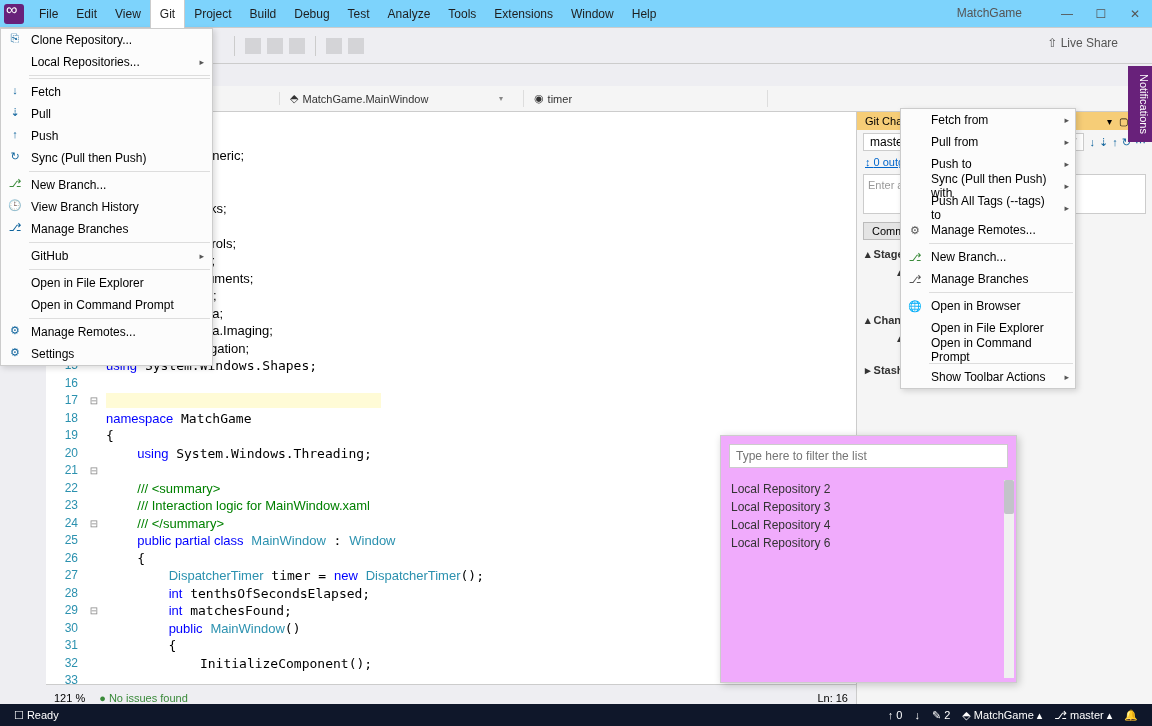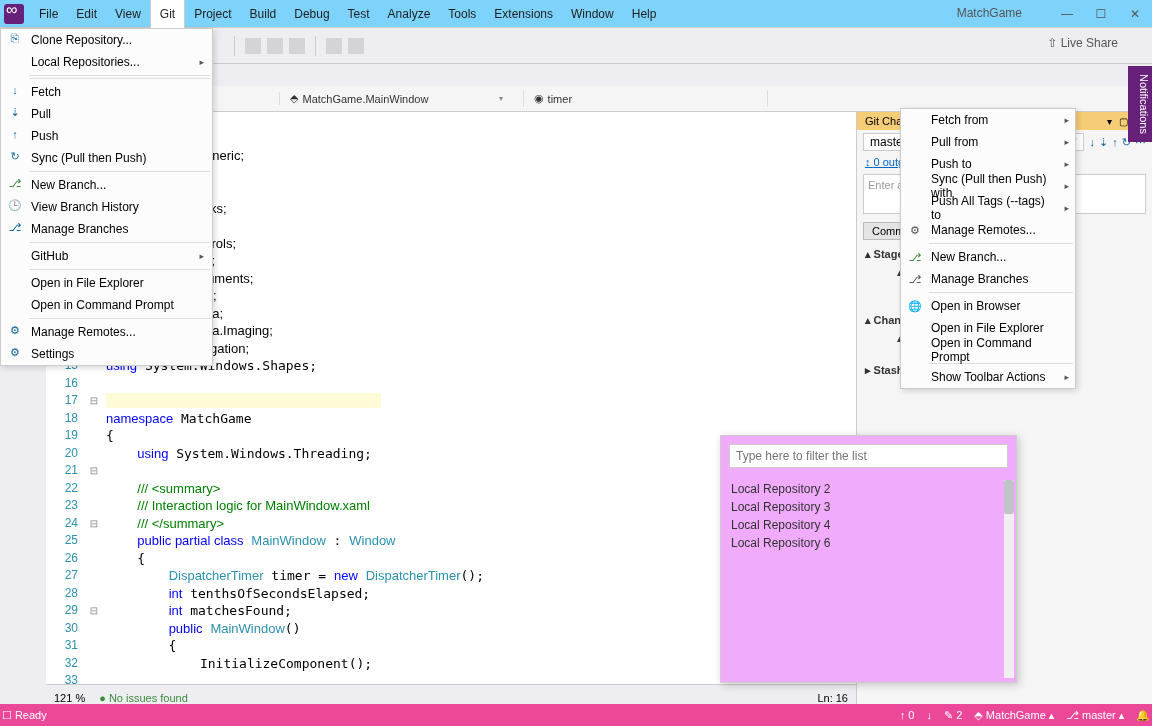--- a/index.html
+++ b/index.html
@@ -79,21 +79,21 @@
     .repo-list div { padding: 0; cursor: pointer; }
     .repo-scroll { position: absolute; right: 2px; top: 44px; width: 10px; bottom: 4px; background: #f0f0f0; }
     .repo-scroll::before { content: ""; position: absolute; top: 0; left: 0; right: 0; height: 34px; background: #c2c3c9; border-radius: 2px; }
 
     
     .notif-tab { position: absolute; right: 0; top: 66px; width: 24px; writing-mode: vertical-rl; background: #68217a; color: #fff; font-size: 11px; padding: 8px 2px; }
 
     
     .editor-status { position: absolute; left: 46px; right: 296px; bottom: 22px; height: 20px; background: #eeeef2; border-top: 1px solid #ccc; display: flex; font-size: 11px; padding: 7px 8px; gap: 14px; }
     .editor-status .issues { color: #3a8a3a; }
-    .bottom-status { position: absolute; left: 0; right: 0; bottom: 0; height: 22px; background: #ec4899; color: #fff; display: flex; align-items: center; font-size: 11px; padding: 0 2px; }
+    .bottom-status { position: absolute; left: 0; right: 0; bottom: 0; height: 22px; background: #0f172a; color: #fff; display: flex; align-items: center; font-size: 11px; padding: 0 14px; }
     .bottom-status .left { flex: 1; }
     .bottom-status .right { display: flex; gap: 12px; align-items: center; }
     .bottom-status .right span { cursor: pointer; }
   </style>
 </head>
 <body>
 
 <div class="top-bar">
   <div class="vs-logo"></div>
   <div class="menu-item">File</div>

